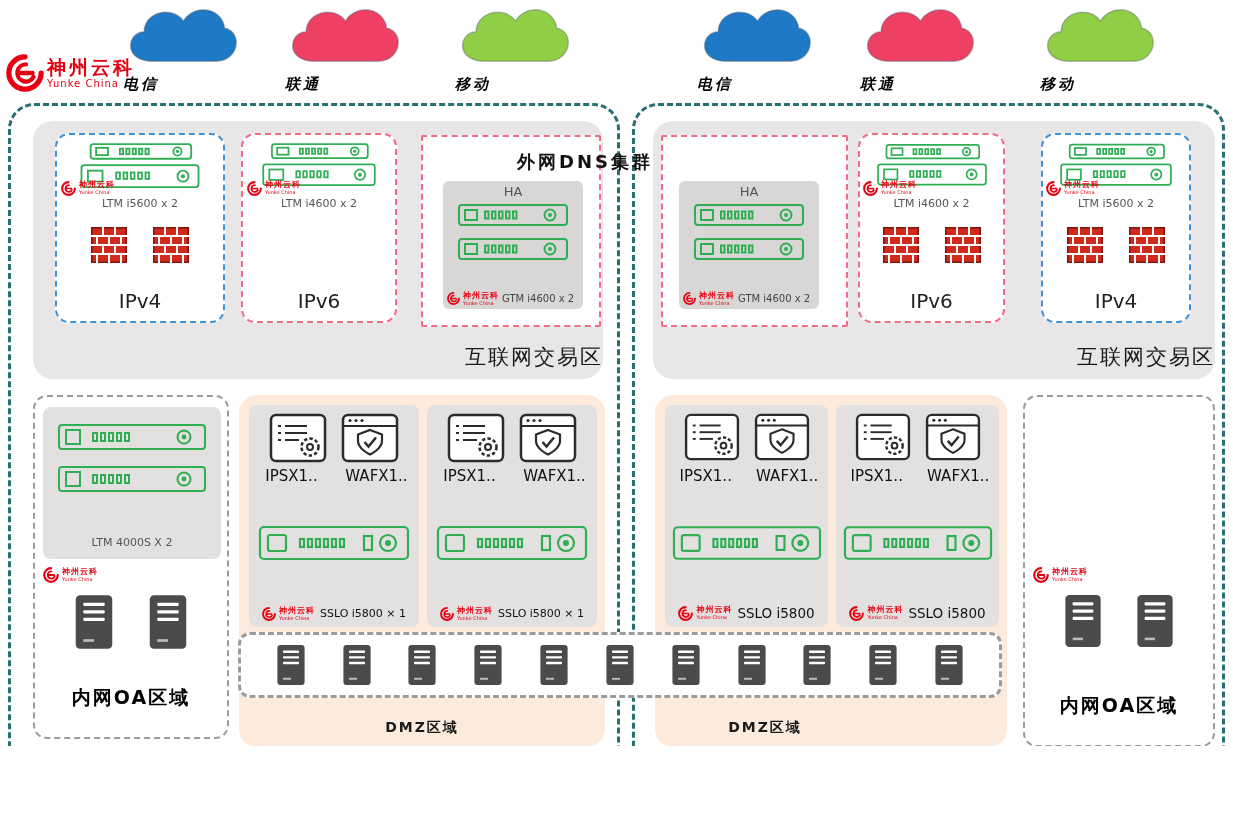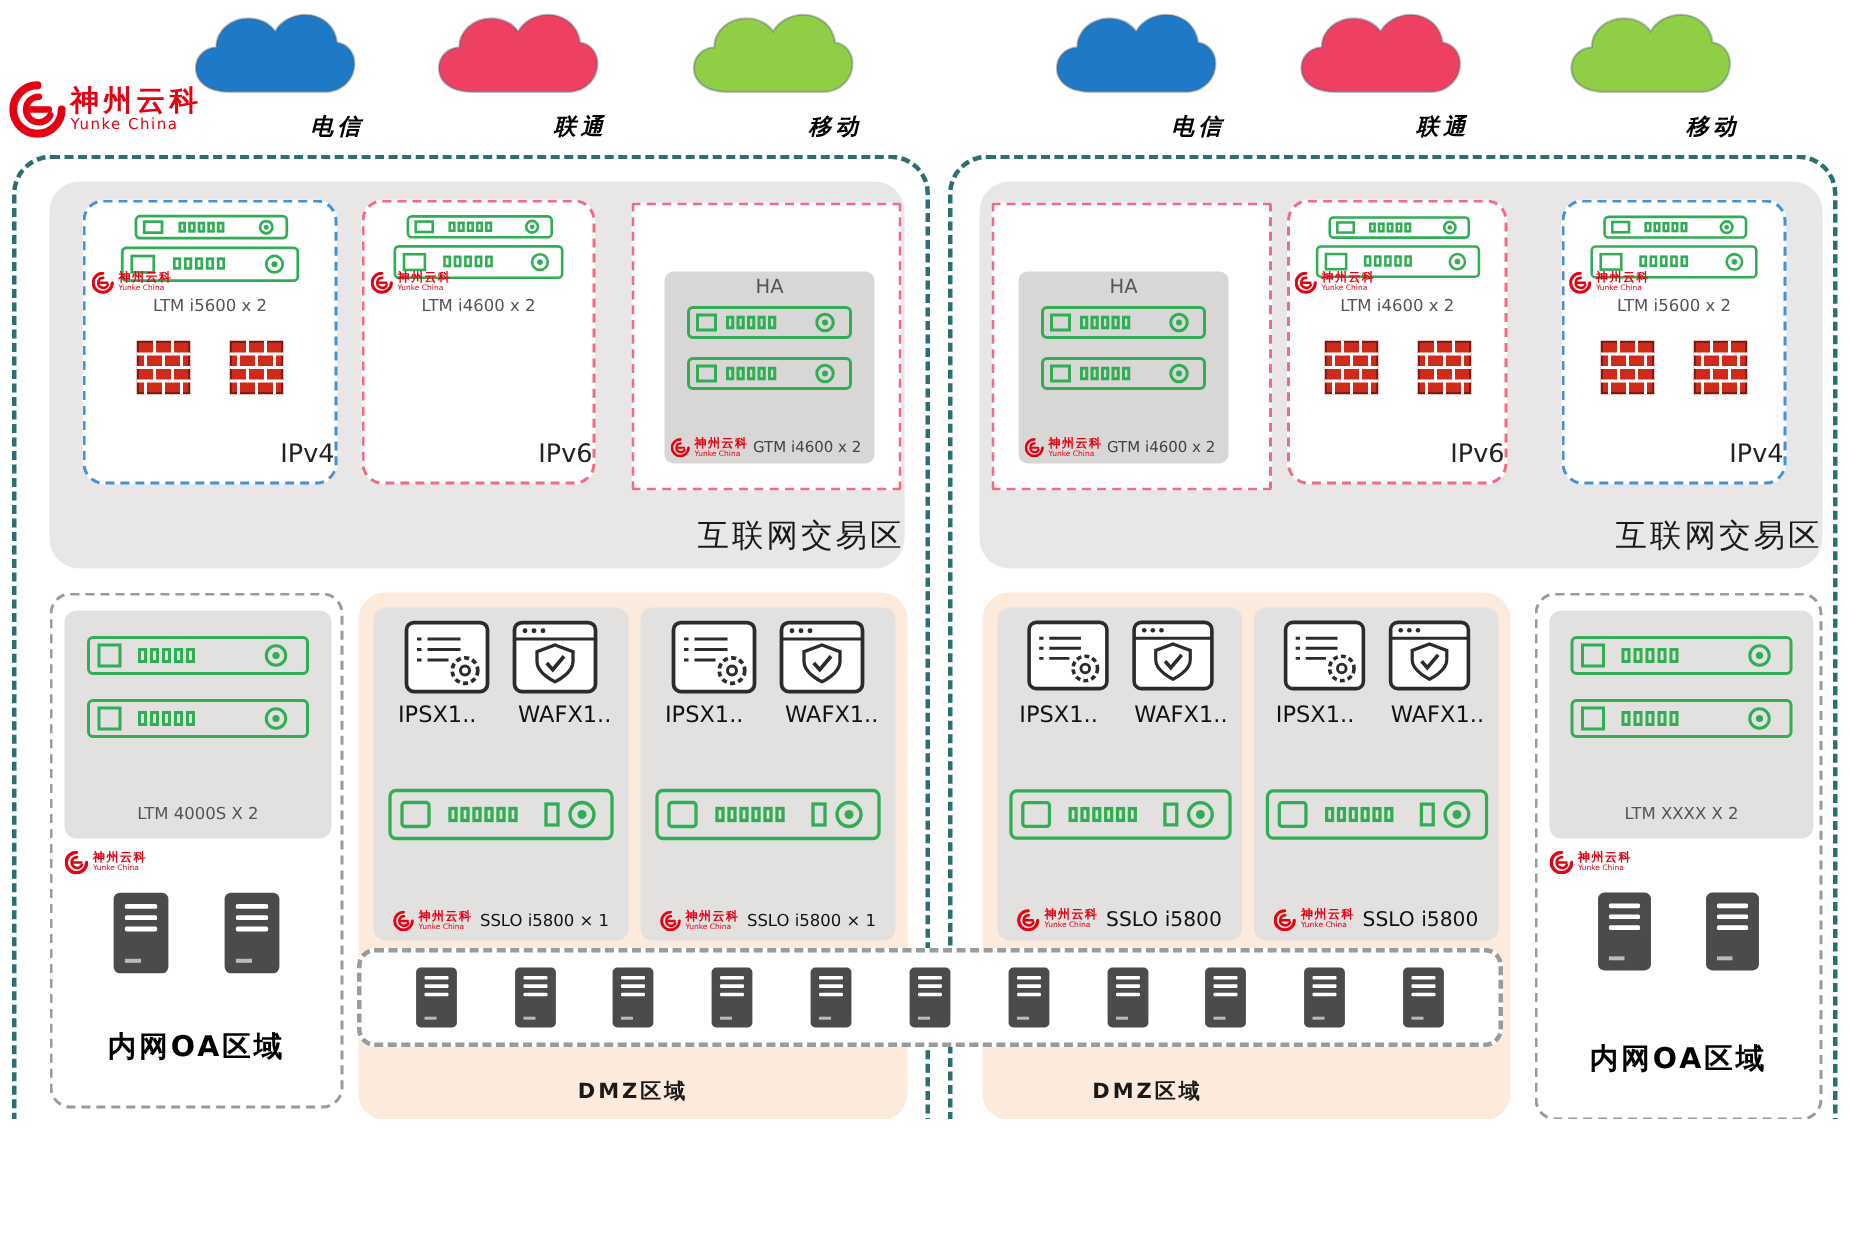--- a/index.html
+++ b/index.html
@@ -22,25 +22,25 @@
   .gray-inner{background:var(--inner-gray);border-radius:8px}
   .oa-box{background:#fff;border:2px dashed var(--gray-dash);border-radius:14px}
   .peach{background:var(--dmz-peach);border-radius:18px}
   .server-row{background:#fff;border:3px dashed var(--gray-dash);border-radius:12px;
     display:flex;align-items:center;justify-content:space-evenly;z-index:6}
   .zone-label{position:absolute;bottom:8px;left:0;right:0;text-align:right;font-weight:normal;
     font-size:21px;color:#1a1a1a;letter-spacing:2px}
   .dmz-label{position:absolute;bottom:10px;text-align:center;font-weight:bold;font-size:14px;
     color:#1a1a1a;letter-spacing:2px}
   .dev-label{position:absolute;left:0;right:0;text-align:center;font-size:11px;color:#555}
-  .ip-label{position:absolute;bottom:8px;left:0;right:0;text-align:right;font-size:17px;color:#222}
+  .ip-label{position:absolute;bottom:8px;left:0;right:0;text-align:center;font-size:20px;color:#222}
   .ha-title{position:absolute;top:3px;left:0;right:0;text-align:center;font-size:13px;color:#555}
   .dns-title{font-weight:bold;font-size:18px;color:#111;text-align:center;letter-spacing:3px}
   .dc-name{font-weight:bold;font-size:38px;color:#000;text-align:center;letter-spacing:6px}
-  .cloud-label{text-align:right;font-size:15px;font-weight:bold;font-style:italic;color:#000;
+  .cloud-label{text-align:left;font-size:15px;font-weight:bold;font-style:italic;color:#000;
     margin-top:2px;letter-spacing:3px}
   .fw-row{position:absolute;top:92px;left:0;right:0;display:flex;justify-content:center;gap:26px}
   .logo{display:inline-flex;align-items:center;gap:3px}
   .logo .lt{display:flex;flex-direction:column;line-height:1.1}
   .logo .lt b{color:var(--logo-red);font-weight:bold;font-size:8px;letter-spacing:1px;white-space:nowrap}
   .logo .lt i{color:var(--logo-red);font-style:normal;font-size:5px;white-space:nowrap}
   .logo.big .lt b{font-size:19px;letter-spacing:3px}
   .logo.big .lt i{font-size:10px;letter-spacing:1px}
   .icon-row{position:absolute;top:8px;left:0;right:0;display:flex;justify-content:center;gap:14px}
   .pair-labels{position:absolute;top:62px;left:0;right:0;display:flex}
@@ -530,29 +530,20 @@
                 <i>Yunke China</i>
               </span>
           </span>
           <span class="sslo-label lg">SSLO i5800</span>
         </div>
       </div>
       <div class="dmz-label" style="left:10px;width:200px">DMZ区域</div>
     </div>
 
     <div class="abs oa-box" style="left:388px;top:289px;width:192px;height:352px">
-      <div class="abs gray-inner" style="left:8px;top:10px;width:176px;height:152px">
-        <svg class="abs" style="left:0;right:0;margin:0 auto;top:16px" width="152" height="28">
-            <use href="#appliance-flat"></use>
-          </svg>
-        <svg class="abs" style="left:0;right:0;margin:0 auto;top:58px" width="152" height="28">
-            <use href="#appliance-flat"></use>
-          </svg>
-        <div class="dev-label" style="bottom:10px;top:auto">LTM XXXX X 2</div>
-      </div>
       <span class="abs logo" style="left:8px;top:170px">
         <svg width="16" height="16">
             <use href="#swirl"></use>
           </svg>
         <span class="lt">
             <b>神州云科</b>
             <i>Yunke China</i>
           </span>
       </span>
       <div class="oa-servers">
@@ -562,20 +553,21 @@
         <svg width="42" height="56">
             <use href="#server"></use>
           </svg>
       </div>
       <div class="oa-label">内网OA区域</div>
     </div>
 
     <div class="abs dc-name" style="left:150px;top:642px;width:300px">互联网交易区</div>
   </div>
 
+  <div class="abs dns-title" style="left:475px;top:150px;width:220px">外网DNS集群</div>
 
   <div class="abs server-row" style="left:238px;top:632px;width:764px;height:66px">
     <svg width="32" height="44">
         <use href="#server"></use>
       </svg>
     <svg width="32" height="44">
         <use href="#server"></use>
       </svg>
     <svg width="32" height="44">
         <use href="#server"></use>

